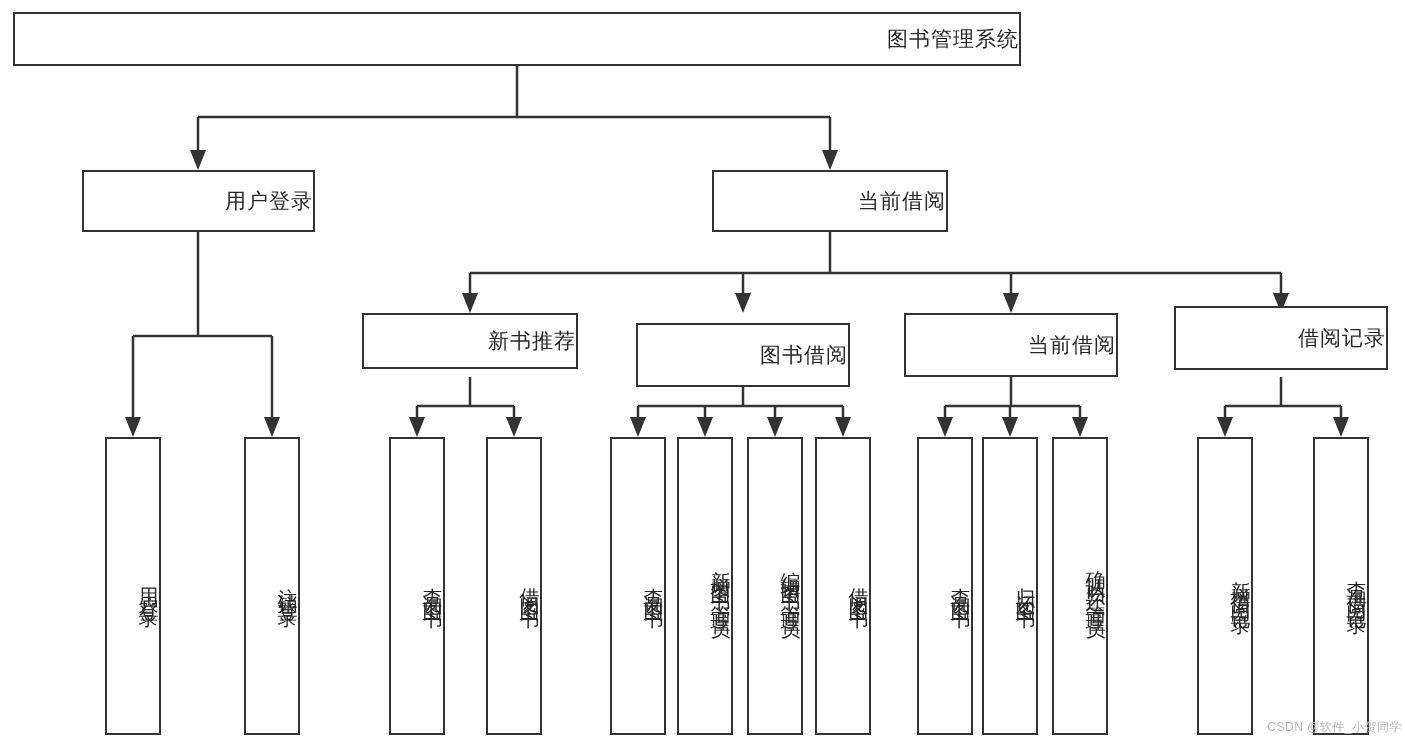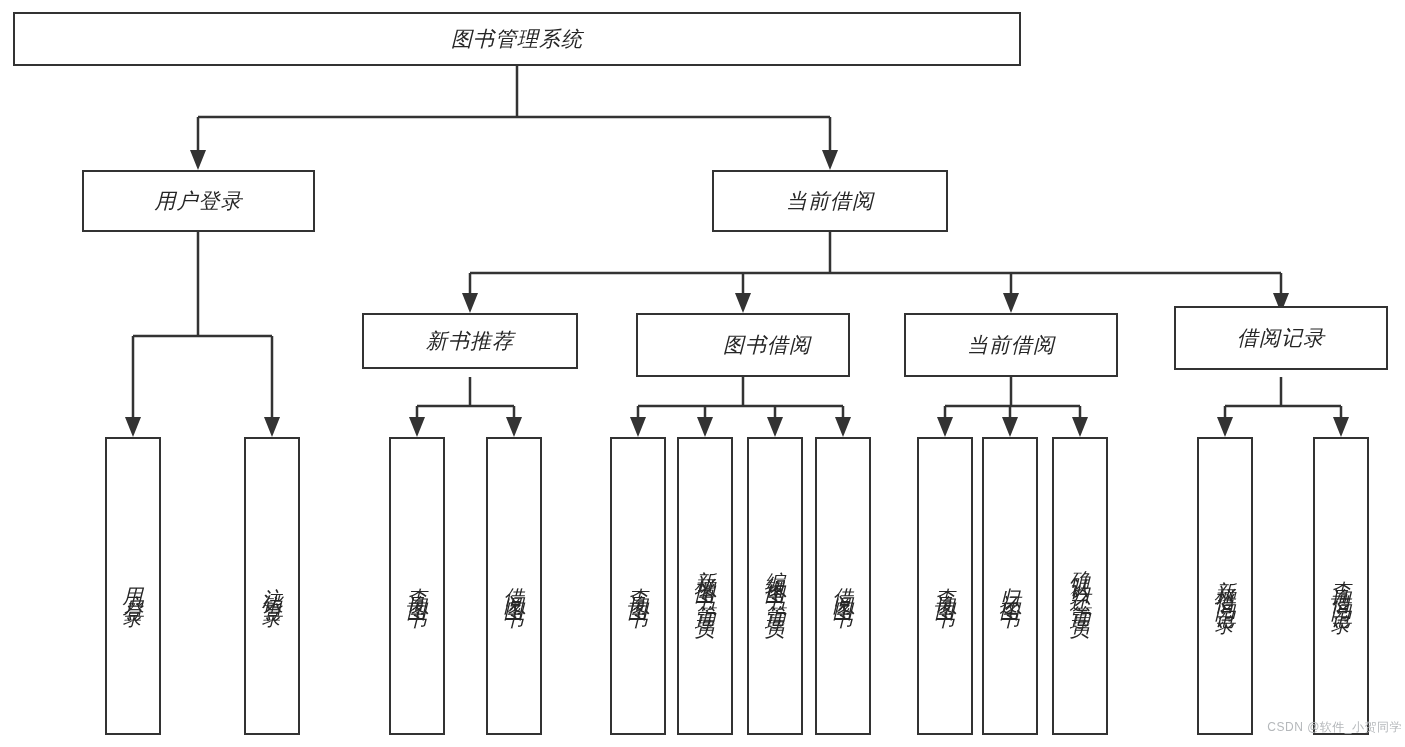--- a/index.html
+++ b/index.html
@@ -22,24 +22,23 @@
     height: 747px;
     z-index: 1;
   }
   .node {
     position: absolute;
     box-sizing: border-box;
     border: 2.5px solid #333333;
     background: #ffffff;
     display: flex;
     align-items: center;
-    justify-content: center;
+    justify-content: flex-end;
     color: #262626;
     z-index: 2;
-    font-style: italic;
   }
   .node.h .label {
     font-size: 21px;
     letter-spacing: 1px;
     white-space: nowrap;
   }
   .node.leaf { 
     width: 56px;
     top: 437px;
     height: 298px;
@@ -60,21 +59,21 @@
     color: #b5b8bb;
     letter-spacing: 0.5px;
     white-space: nowrap;
     z-index: 3;
   }
   
   #n-root           { left: 13px;   top: 12px;  width: 1008px; height: 54px; }
   #n-user-login     { left: 82px;   top: 170px; width: 233px;  height: 62px; }
   #n-book-mgmt      { left: 712px;  top: 170px; width: 236px;  height: 62px; }
   #n-new-book-rec   { left: 362px;  top: 313px; width: 216px;  height: 56px; }
-  #n-book-borrow    { left: 636px;  top: 313px; width: 214px;  height: 64px; padding-left: 48px; }
+  #n-book-borrow    { left: 636px;  top: 323px; width: 214px;  height: 64px; padding-left: 48px; }
   #n-current-borrow { left: 904px;  top: 313px; width: 214px;  height: 64px; }
   #n-borrow-record  { left: 1174px; top: 306px; width: 214px;  height: 64px; }
   
   #n-leaf-user-login { left: 105px;  }
   #n-leaf-logout     { left: 244px;  }
   #n-leaf-rec-query  { left: 389px;  }
   #n-leaf-rec-borrow { left: 486px;  }
   #n-leaf-bb-query   { left: 610px;  }
   #n-leaf-bb-add     { left: 677px;  }
   #n-leaf-bb-edit    { left: 747px;  }

